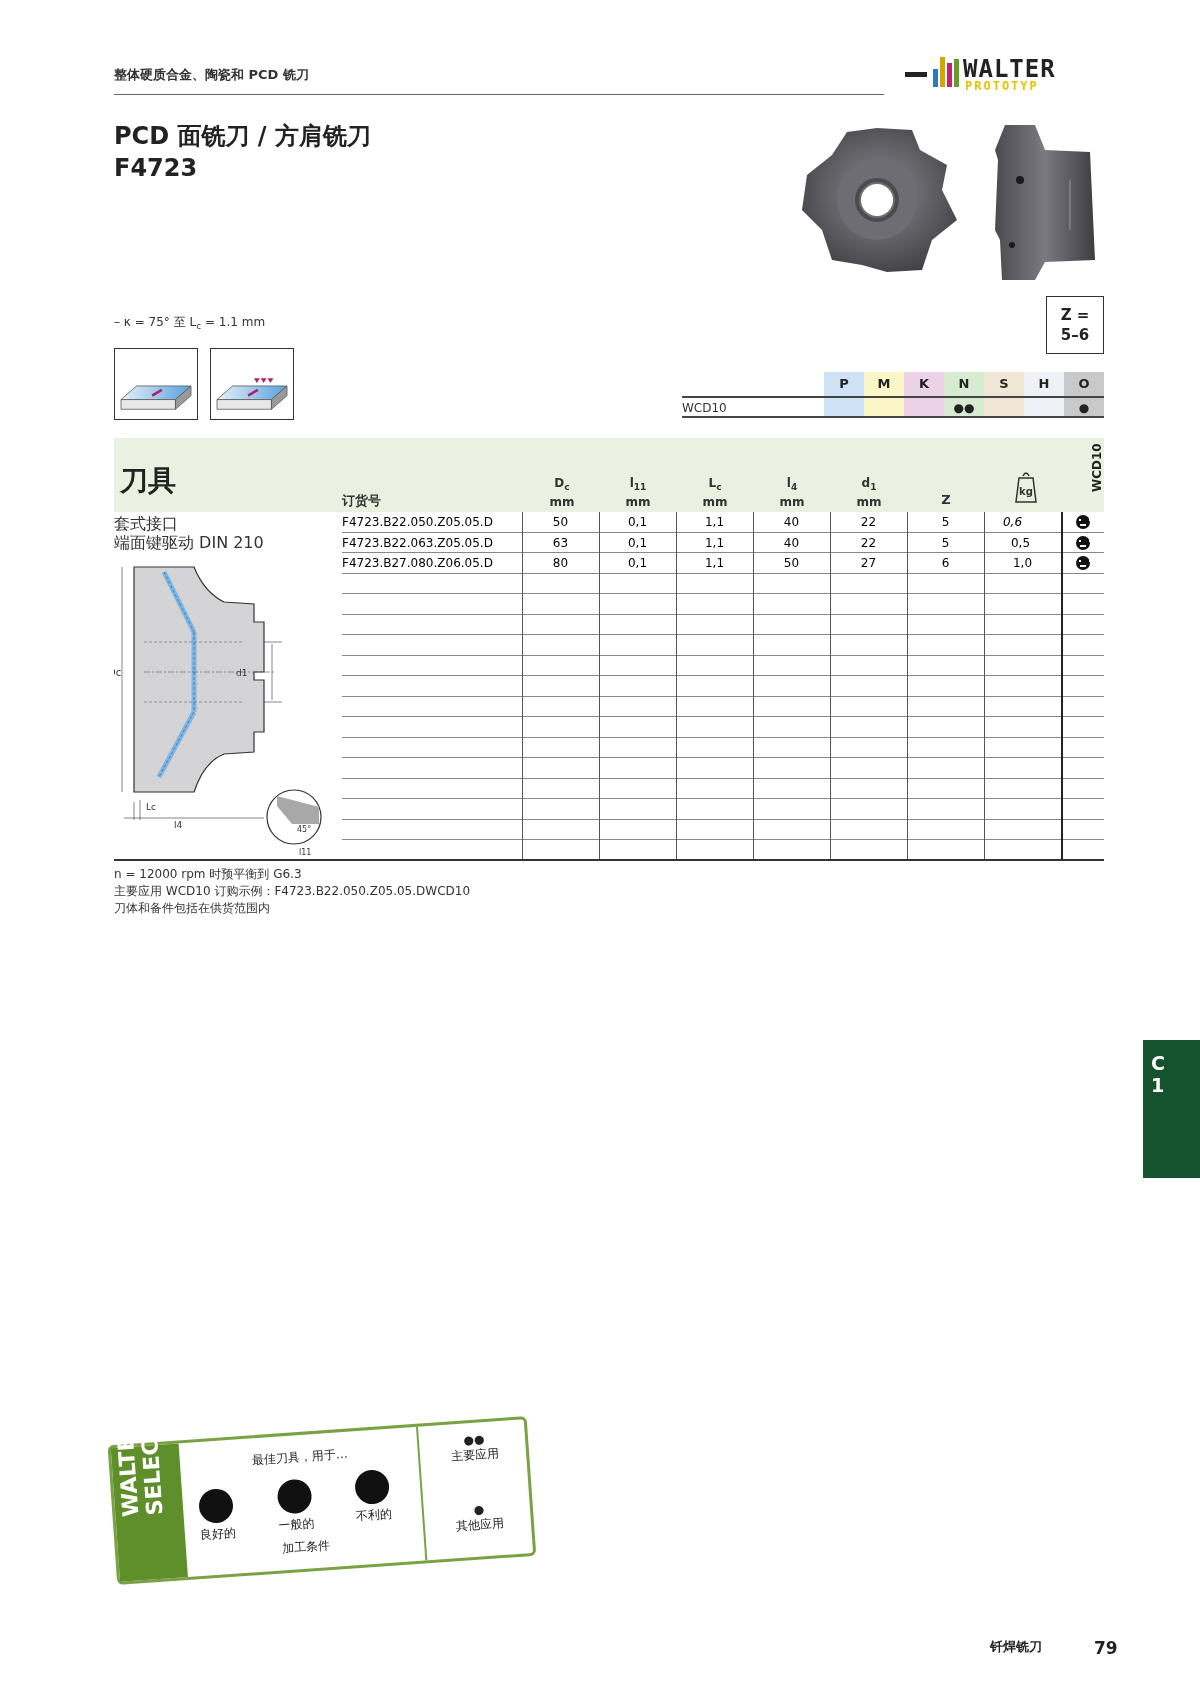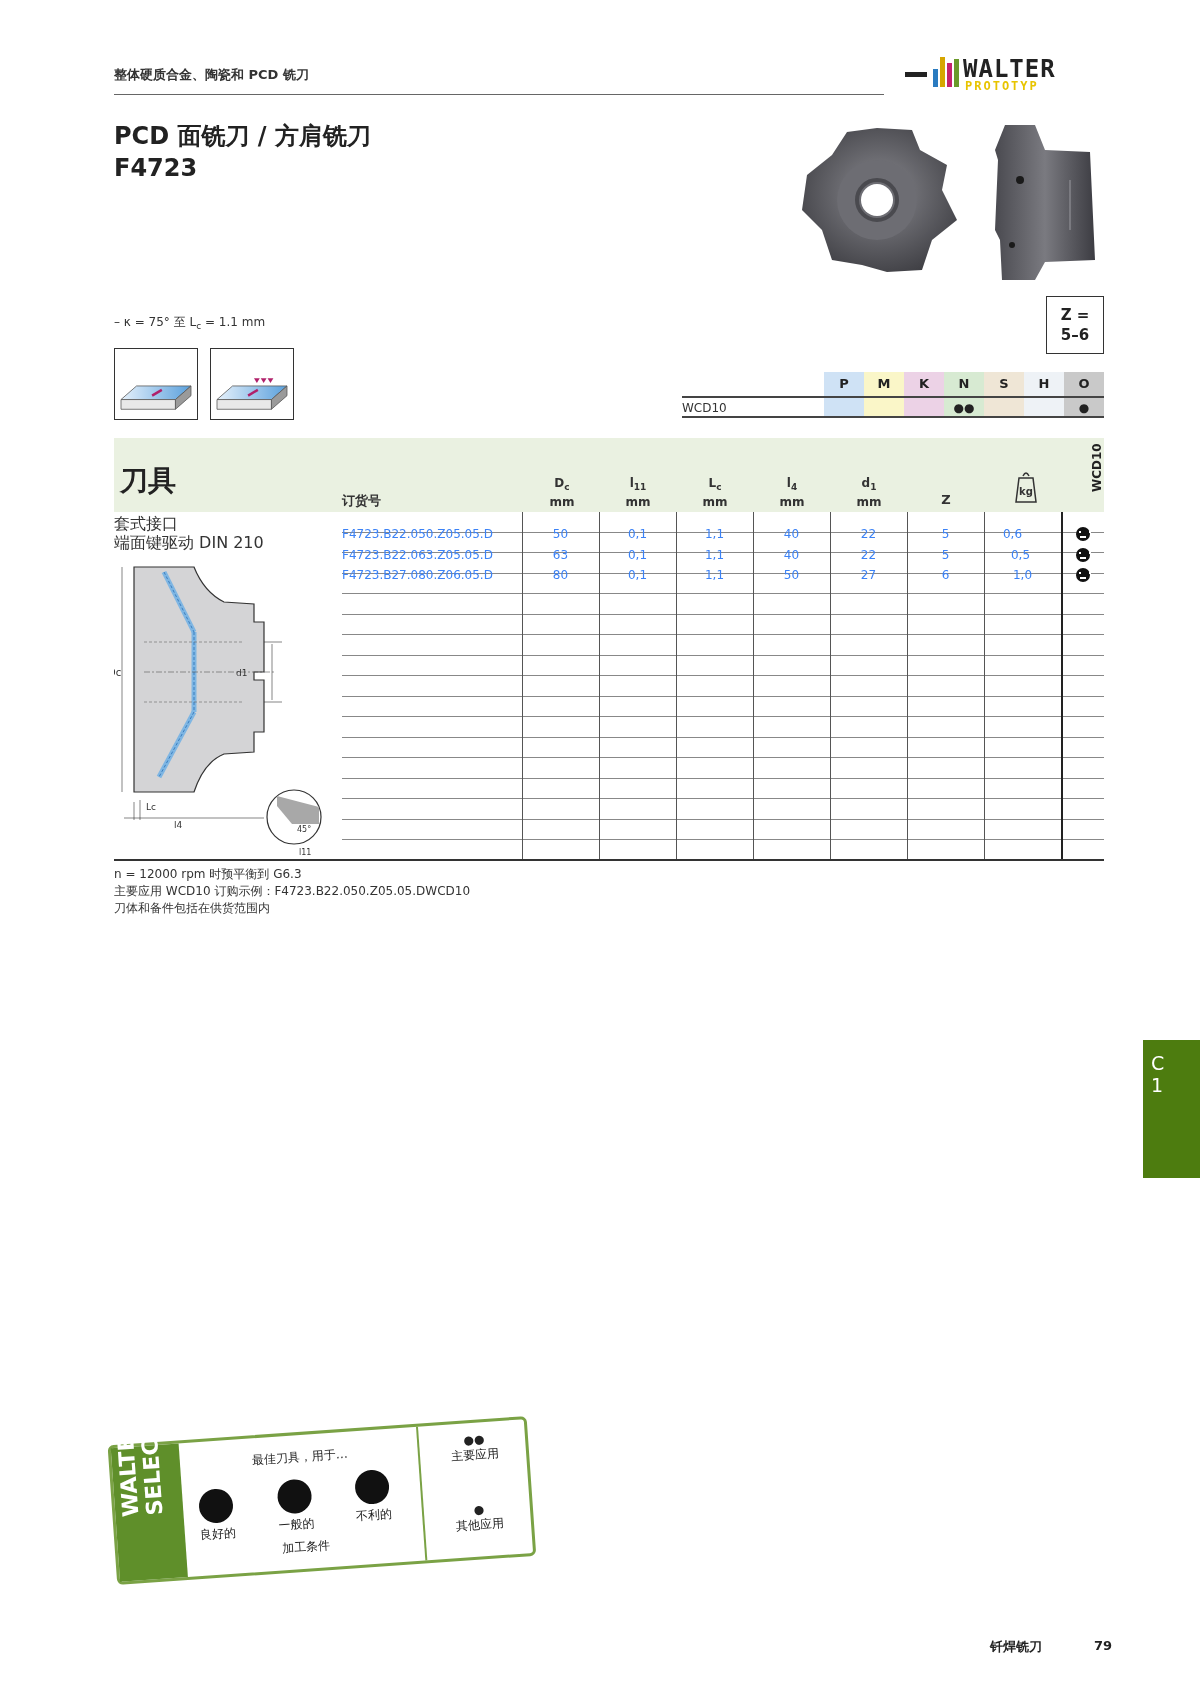--- a/index.html
+++ b/index.html
@@ -39,48 +39,48 @@
   .tools-title { position: absolute; left: 120px; top: 462px; font-size: 28px; font-weight: bold; color: #222; }
   .col-head { position: absolute; text-align: center; font-size: 12px; font-weight: bold; color: #333; line-height: 15px; }
   .col-head sub { font-size: 9px; }
   .order-head { position: absolute; left: 342px; top: 492px; font-size: 13px; font-weight: bold; color: #333; }
   .wcd-vert { position: absolute; left: 1074px; top: 462px; transform: rotate(-90deg); transform-origin: center; font-size: 12px; font-weight: bold; width: 46px; text-align: center; }
 
   .kg-icon { position: absolute; left: 1015px; top: 468px; width: 22px; height: 36px; }
 
   .grid { position: absolute; left: 342px; top: 512px; width: 762px; }
   .grid-row { position: relative; height: 20.5px; border-bottom: 1.2px solid #888; }
-  .grid-row .cell { position: absolute; top: 12px; height: 100%; text-align: center; font-size: 12px; line-height: 20px; color: #3b82f6; }
+  .grid-row .cell { position: absolute; top: 0; height: 100%; text-align: center; font-size: 12px; line-height: 20px; color: #000000; }
   .grid-row .order { left: 0; width: 180px; text-align: left; }
   .vline { position: absolute; top: 512px; width: 1.2px; background: #555; height: 348px; }
   .vline.thick { width: 2px; background: #222; }
   .grid-bottom { position: absolute; left: 114px; top: 859px; width: 990px; height: 2px; background: #333; }
 
   .face { display: inline-block; width: 14px; height: 14px; border-radius: 50%; background: #111; position: relative; top: 3px; }
   .face::before { content: ""; position: absolute; left: 3px; top: 4px; width: 8px; height: 2px; border-left: 2px solid #fff; border-right: 2px solid #fff; }
   .face::after { content: ""; position: absolute; left: 4px; top: 9px; width: 6px; height: 2px; background: #fff; }
 
   .side-label { position: absolute; left: 114px; font-size: 16px; color: #333; }
 
   .drawing { position: absolute; left: 114px; top: 562px; width: 210px; height: 296px; }
 
   .footnotes { position: absolute; left: 114px; top: 866px; font-size: 12px; color: #333; line-height: 17px; }
 
-  .tab-c1 { position: absolute; left: 1143px; top: 1040px; width: 57px; height: 138px; background: #4d7c0f; color: #fff; font-size: 19px; font-weight: normal; padding: 12px 16px 0 8px; letter-spacing: 2px; }
+  .tab-c1 { position: absolute; left: 1143px; top: 1040px; width: 57px; height: 138px; background: #14532d; color: #fff; font-size: 19px; font-weight: bold; padding: 12px 16px 0 8px; letter-spacing: 2px; }
 
   .select-box { position: absolute; left: 118px; top: 1445px; width: 420px; height: 150px; transform: rotate(-4deg); transform-origin: left bottom; }
   .select-outer { position: absolute; left: 0; top: 0; width: 420px; height: 140px; border: 3px solid #7aa245; border-radius: 6px; background: #fff; }
   .select-green { position: absolute; left: 0; top: 0; width: 68px; height: 100%; background: #5f8f2a; }
   .select-green-text { position: absolute; left: 4px; top: 70px; transform: rotate(-90deg); transform-origin: left top; color: #fff; font-weight: bold; font-size: 22px; line-height: 24px; white-space: nowrap; font-family: "DejaVu Sans", sans-serif; }
   .select-main { position: absolute; left: 68px; top: 0; width: 240px; height: 100%; border-right: 2px solid #7aa245; }
   .select-item { position: absolute; font-size: 12px; color: #222; text-align: center; }
   .big-face { display: inline-block; width: 34px; height: 34px; border-radius: 50%; background: #111; position: relative; }
 
   .footer-title { position: absolute; left: 990px; top: 1638px; font-size: 13px; font-weight: bold; color: #222; }
-  .footer-page { position: absolute; left: 1094px; top: 1638px; font-size: 13px; font-weight: bold; color: #222; }
+  .footer-page { position: absolute; left: 1094px; top: 1638px; font-size: 17px; font-weight: bold; color: #222; }
 </style>
 </head>
 <body>
 
 <div class="section-title">整体硬质合金、陶瓷和 PCD 铣刀</div>
 <div class="header-rule"></div>
 
 <div class="logo">
   <div class="dash"></div>
   <div class="bar" style="left:28px;height:18px;background:#2a7bc0;"></div>
@@ -227,21 +227,21 @@
 
 <div class="grid">
   <div class="grid-row">
     <div class="cell order">F4723.B22.050.Z05.05.D</div>
     <div class="cell" style="left:180px;width:77px;">50</div>
     <div class="cell" style="left:257px;width:77px;">0,1</div>
     <div class="cell" style="left:334px;width:77px;">1,1</div>
     <div class="cell" style="left:411px;width:77px;">40</div>
     <div class="cell" style="left:488px;width:77px;">22</div>
     <div class="cell" style="left:565px;width:77px;">5</div>
-    <div class="cell" style="left:642px;width:57px;">0,6</div>
+    <div class="cell" style="left:642px;width:57px;font-style:italic;">0,6</div>
     <div class="cell" style="left:719px;width:43px;"><span class="face"></span></div>
   </div>
   <div class="grid-row">
     <div class="cell order">F4723.B22.063.Z05.05.D</div>
     <div class="cell" style="left:180px;width:77px;">63</div>
     <div class="cell" style="left:257px;width:77px;">0,1</div>
     <div class="cell" style="left:334px;width:77px;">1,1</div>
     <div class="cell" style="left:411px;width:77px;">40</div>
     <div class="cell" style="left:488px;width:77px;">22</div>
     <div class="cell" style="left:565px;width:77px;">5</div>

